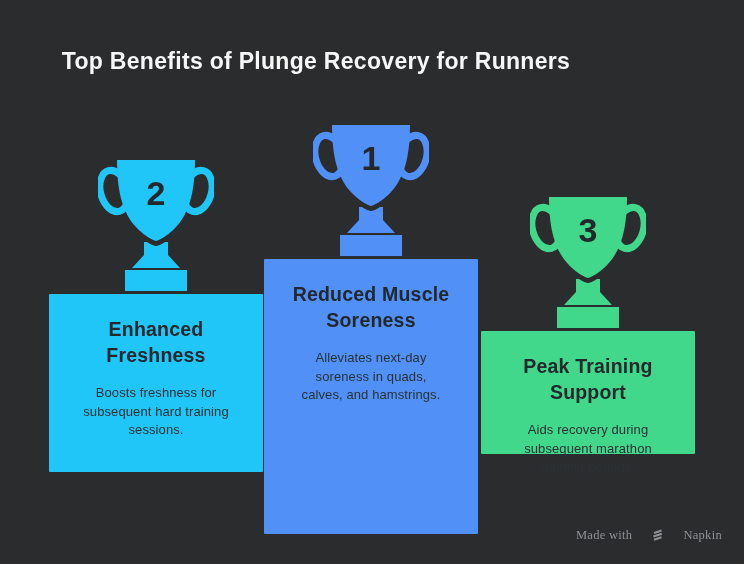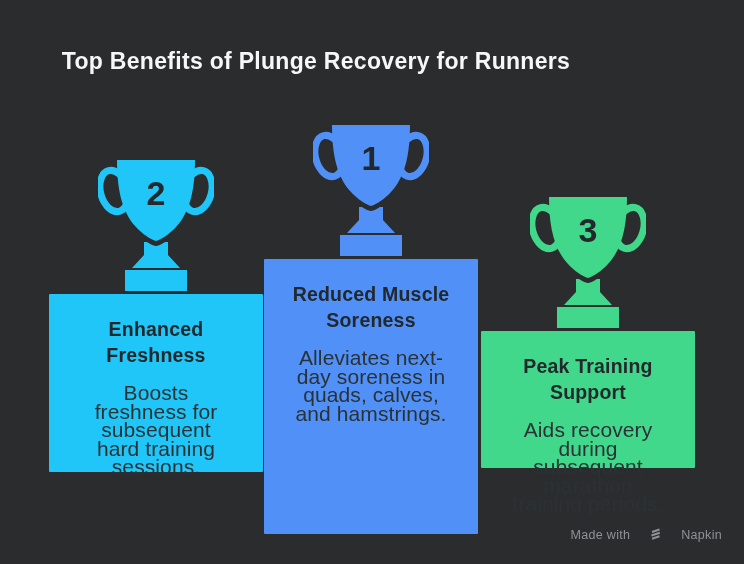--- a/index.html
+++ b/index.html
@@ -27,35 +27,35 @@
   .block{
     position:absolute;
     width:214px;
     border-radius:1px;
     box-sizing:border-box;
     padding:22px 15px 0 15px;
     text-align:center;
   }
   .block-2{left:49px;top:294px;height:178px;}
   .block-1{left:264px;top:259px;height:275px;}
-  .block-3{left:481px;top:331px;height:137px;}
+  .block-3{left:481px;top:331px;height:123px;}
   .block-title{
     font-size:19.5px;font-weight:700;line-height:26px;
     color:#22282c;letter-spacing:.2px;
     margin:0 0 9px 0;
   }
   .block-desc{
-    font-size:21px;font-weight:400;line-height:18.5px;
+    font-size:13px;font-weight:400;line-height:18.5px;
     color:#2a3236;letter-spacing:.1px;
     margin:16px;
   }
   .watermark{
     position:absolute;right:22px;top:528px;
-    display:flex;gap:19px;
-    color:#8e9295;font-size:12.5px;letter-spacing:.3px;
+    display:flex;align-items:center;gap:19px;
+    color:#8e9295;font-size:12.5px;letter-spacing:.3px;font-family:Liberation Serif, serif;
   }
   .napkin-icon{display:block;}
 </style>
 </head>
 <body>
 
 <div class="canvas" style="background: rgb(43, 44, 46);">
 
   <h1 class="main-title">Top Benefits of Plunge Recovery for Runners</h1>
 

